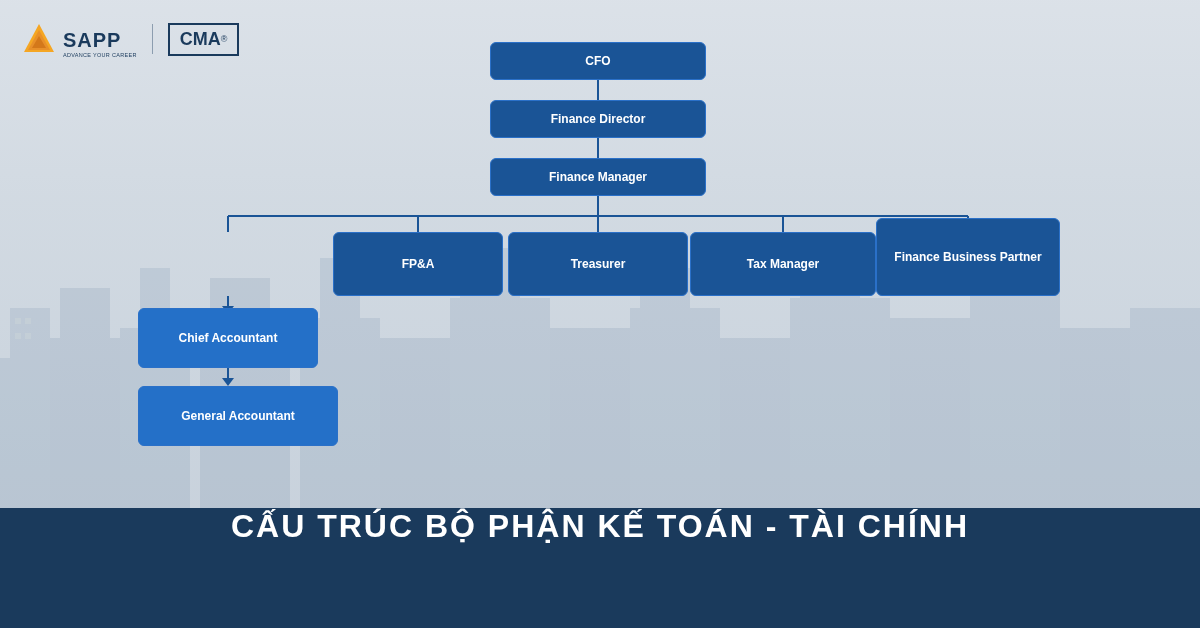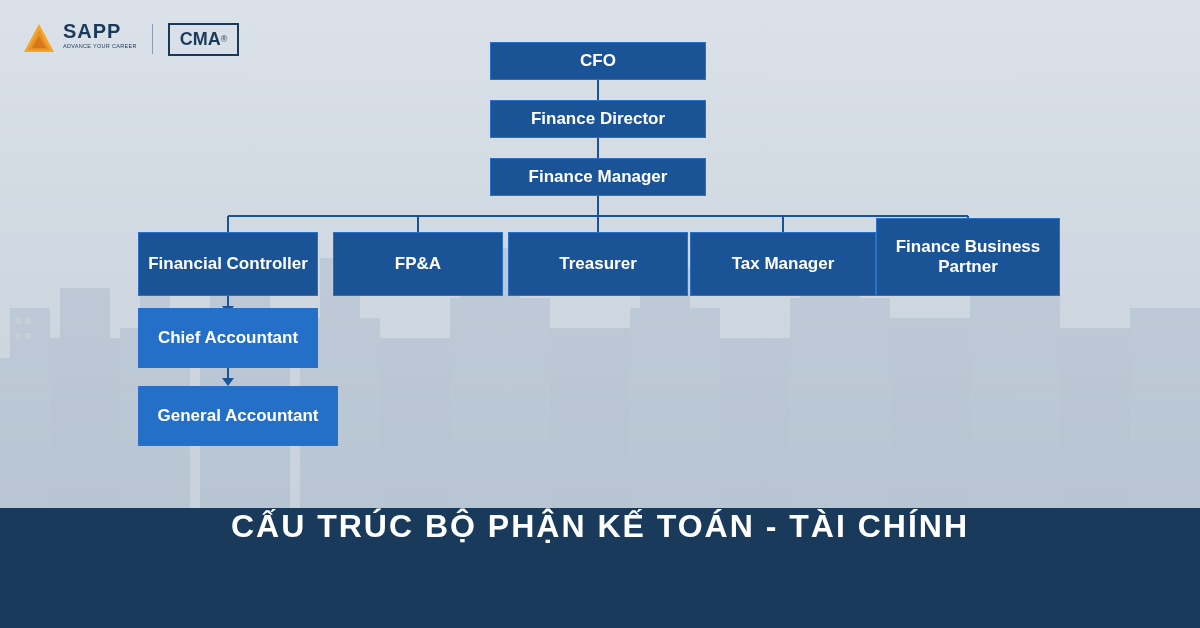--- a/index.html
+++ b/index.html
@@ -51,21 +51,21 @@
       top: 20px;
       left: 20px;
       display: flex;
       align-items: center;
       gap: 10px;
       z-index: 10;
     }
 
     #sapp-logo {
       display: flex;
-      align-items: flex-start;
+      align-items: flex-end;
       gap: 5px;
     }
 
     #cma-badge {
       border: 2px solid #1a3a5c;
       padding: 4px 10px;
       display: flex;
       align-items: center;
       justify-content: flex-start;
     }
@@ -94,22 +94,22 @@
       top: 0; left: 0; right: 0; bottom: 0;
       z-index: 4;
       pointer-events: none;
     }
 
     
     .abs-box {
       position: absolute;
       background-color: #1a5496;
       color: white;
-      border-radius: 0;
-      font-size: 17px;
+      border-radius: 6px;
+      font-size: 12px;
       font-weight: 600;
       text-align: center;
       display: flex;
       align-items: center;
       justify-content: center;
       z-index: 6;
       border: 1.5px solid #2a70c8;
     }
   </style>
 </head>
@@ -208,23 +208,20 @@
     </div>
 
     <div class="abs-box" style="top:100px; left:490px; width:216px; height:38px;align-items:center;">
       <span>Finance Director</span>
     </div>
 
     <div class="abs-box" style="top:158px; left:490px; width:216px; height:38px;">
       <span>Finance Manager</span>
     </div>
 
-    <div class="abs-box" style="top:232px; left:138px; width:180px; height:64px;">
-      <span>Financial Controller</span>
-    </div>
 
     <div class="abs-box" style="top:232px; left:333px; width:170px; height:64px;">
       <span>FP&amp;A</span>
     </div>
 
     <div class="abs-box" style="top:232px; left:508px; width:180px; height:64px;">
       <span>Treasurer</span>
     </div>
 
     <div class="abs-box" style="top:232px; left:690px; width:186px; height:64px;">

